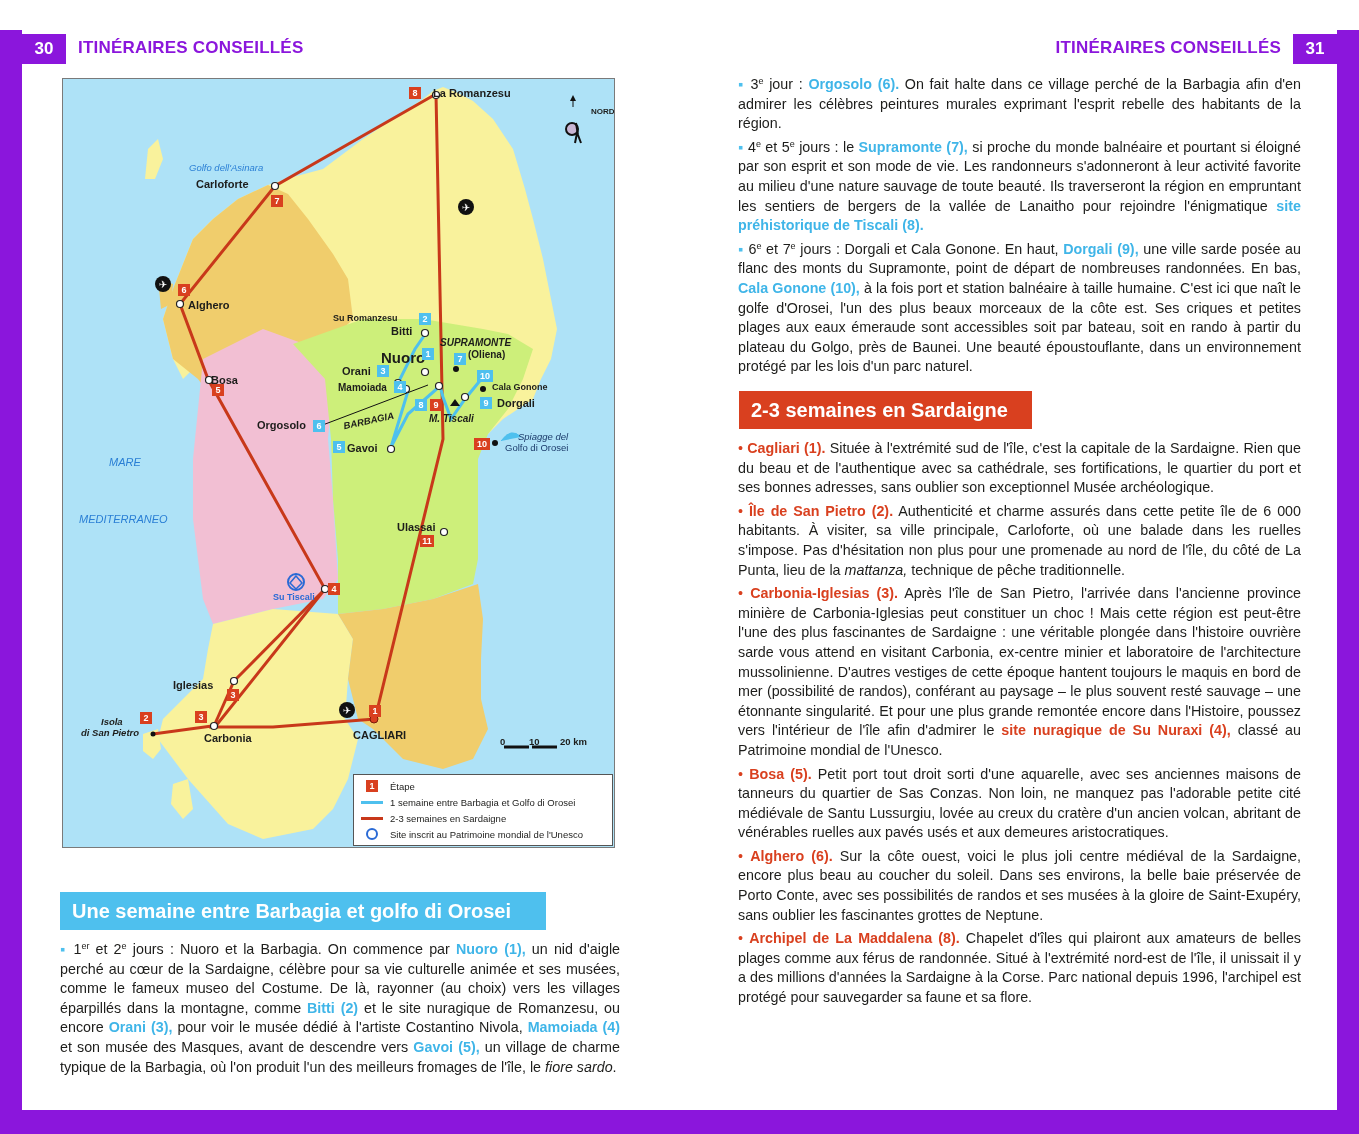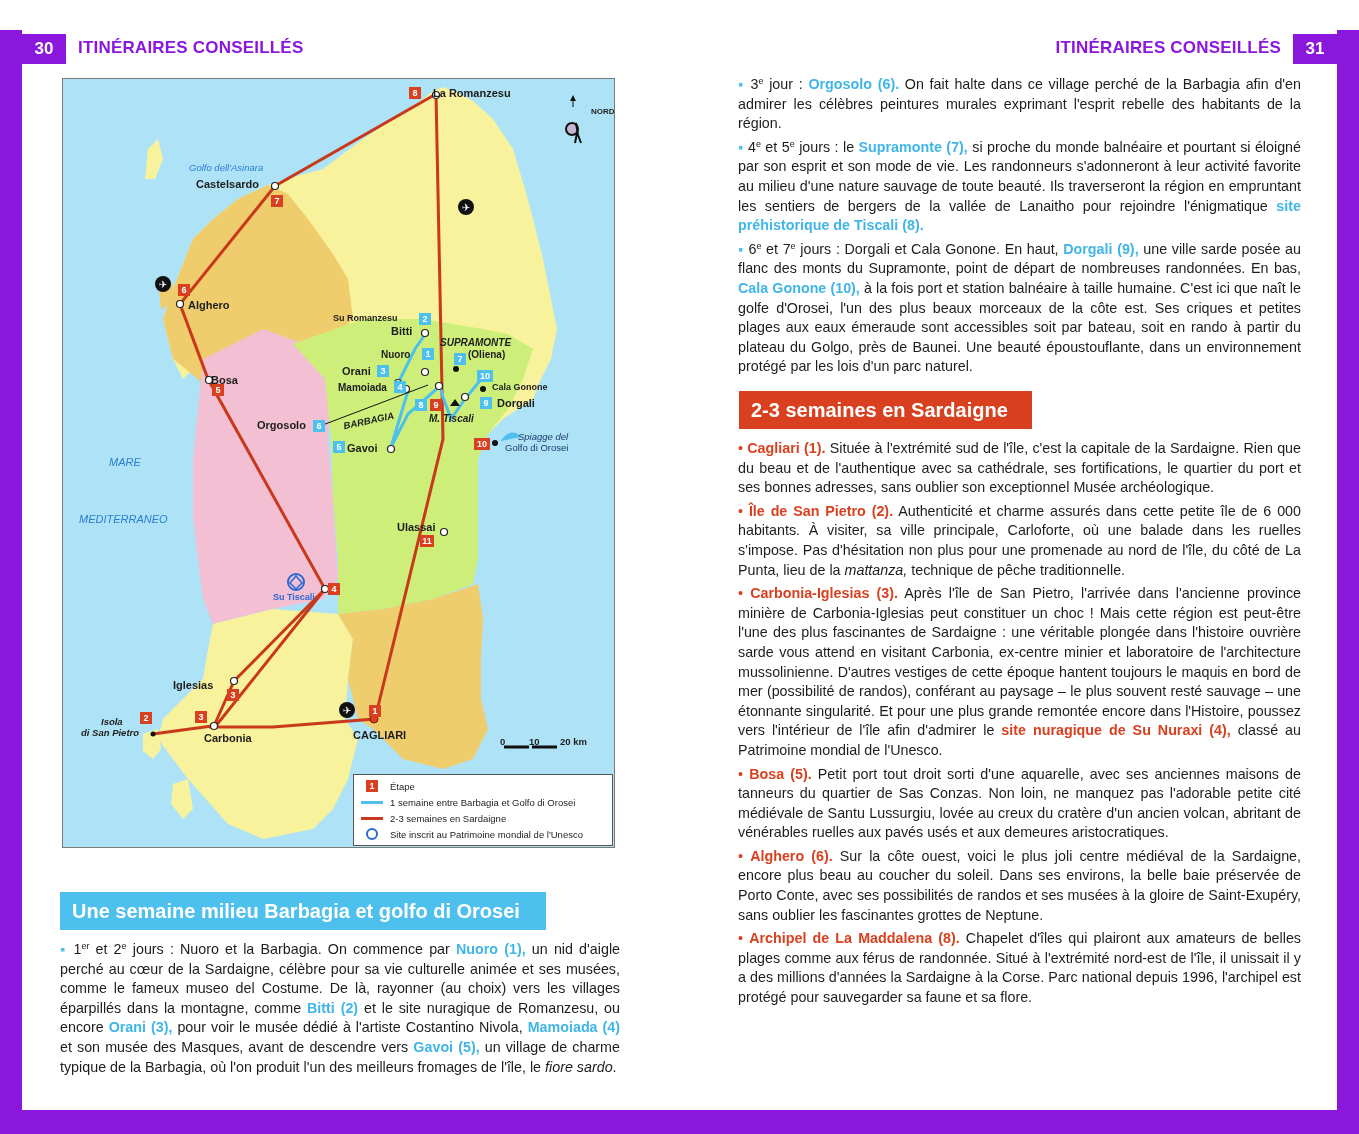--- a/index.html
+++ b/index.html
@@ -136,30 +136,30 @@
 
     <path d="M438,362 Q448,348 458,358" fill="#4ec0ee" stroke="#4ec0ee"></path>
 
     <line x1="441" y1="668" x2="466" y2="668" stroke="#111" stroke-width="3"></line>
     <line x1="469" y1="668" x2="494" y2="668" stroke="#111" stroke-width="3"></line>
   </svg>
 
   <div style="position:absolute;left:370px;top:8px;font-weight:bold;font-size:11px;">La Romanzesu</div>
   <div style="position:absolute;left:497px;top:28px;font-weight:bold;font-size:8px;margin-left:31px;">NORD</div>
   <div style="position:absolute;left:126px;top:83px;font-style:italic;font-size:9.5px;color:#2a7fd5;">Golfo dell'Asinara</div>
-  <div style="position:absolute;left:133px;top:99px;font-weight:bold;font-size:11px;">Castelsardo</div>
+  <div style="position:absolute;left:133px;top:99px;font-weight:bold;font-size:11px;">Carloforte</div>
   <div style="position:absolute;left:125px;top:220px;font-weight:bold;font-size:11px;">Alghero</div>
   <div style="position:absolute;left:112px;top:295px;font-weight:bold;font-size:11px;padding-left:36px;">Bosa</div>
   <div style="position:absolute;left:46px;top:377px;font-style:italic;font-size:11px;color:#2a7fd5;">MARE</div>
   <div style="position:absolute;left:16px;top:434px;font-style:italic;font-size:11px;color:#2a7fd5;">MEDITERRANEO</div>
   <div style="position:absolute;left:270px;top:234px;font-weight:bold;font-size:9px;">Su Romanzesu</div>
   <div style="position:absolute;left:328px;top:246px;font-weight:bold;font-size:11px;">Bitti</div>
   <div style="position:absolute;left:377px;top:258px;font-weight:bold;font-style:italic;font-size:10px;">SUPRAMONTE</div>
   <div style="position:absolute;left:405px;top:270px;font-weight:bold;font-size:10px;">(Oliena)</div>
-  <div style="position:absolute;left:318px;top:270px;font-weight:bold;font-size:10px;">Nuoro</div>
+  <div style="position:absolute;left:318px;top:270px;font-weight:bold;font-size:15px;">Nuoro</div>
   <div style="position:absolute;left:279px;top:286px;font-weight:bold;font-size:11px;">Orani</div>
   <div style="position:absolute;left:263px;top:303px;font-weight:bold;font-size:10px;padding-left:12px;">Mamoiada</div>
   <div style="position:absolute;left:429px;top:303px;font-weight:bold;font-size:9px;">Cala Gonone</div>
   <div style="position:absolute;left:434px;top:318px;font-weight:bold;font-size:11px;">Dorgali</div>
   <div style="position:absolute;left:194px;top:340px;font-weight:bold;font-size:11px;">Orgosolo</div>
   <div style="position:absolute;left:280px;top:336px;font-weight:bold;font-style:italic;font-size:9.5px;transform:rotate(-12deg);">BARBAGIA</div>
   <div style="position:absolute;left:366px;top:334px;font-weight:bold;font-style:italic;font-size:10px;">M. Tiscali</div>
   <div style="position:absolute;left:455px;top:352px;font-style:italic;font-size:9.5px;color:#1b3a6a;">Spiagge del</div>
   <div style="position:absolute;left:442px;top:363px;font-size:9.5px;color:#1b3a6a;">Golfo di Orosei</div>
   <div style="position:absolute;left:284px;top:363px;font-weight:bold;font-size:11px;">Gavoi</div>
@@ -219,21 +219,21 @@
     </div>
     <div class="legend-row">
       <span class="legend-sym">
           <span style="display:inline-block;width:12px;height:12px;border:2px solid #2a6ad5;border-radius:50%;"></span>
         </span>
       <span>Site inscrit au Patrimoine mondial de l'Unesco</span>
     </div>
   </div>
 </div>
 
-<div class="section-head blue">Une semaine milieu Barbagia et golfo di Orosei</div>
+<div class="section-head blue">Une semaine entre Barbagia et golfo di Orosei</div>
 <div class="col left">
   <p class="para">
     <span class="bullet-blue">▪ </span><span>1</span><sup>er</sup><span> et 2</span><sup>e</sup><span> jours : Nuoro et la Barbagia. On commence par </span><span class="hl-blue">Nuoro (1),</span><span> un nid d'aigle perché au cœur de la Sardaigne, célèbre pour sa vie culturelle animée et ses musées, comme le fameux museo del Costume. De là, rayonner (au choix) vers les villages éparpillés dans la montagne, comme </span><span class="hl-blue">Bitti (2)</span><span> et le site nuragique de Romanzesu, ou encore </span><span class="hl-blue">Orani (3),</span><span> pour voir le musée dédié à l'artiste Costantino Nivola, </span><span class="hl-blue">Mamoiada (4)</span><span> et son musée des Masques, avant de descendre vers </span><span class="hl-blue">Gavoi (5),</span><span> un village de charme typique de la Barbagia, où l'on produit l'un des meilleurs fromages de l'île, le </span><em>fiore sardo</em><span>.</span>
   </p>
 </div>
 
 <div class="col right">
   <p class="para">
     <span class="bullet-blue">▪ </span><span>3</span><sup>e</sup><span> jour : </span><span class="hl-blue">Orgosolo (6).</span><span> On fait halte dans ce village perché de la Barbagia afin d'en admirer les célèbres peintures murales exprimant l'esprit rebelle des habitants de la région.</span>
   </p>

